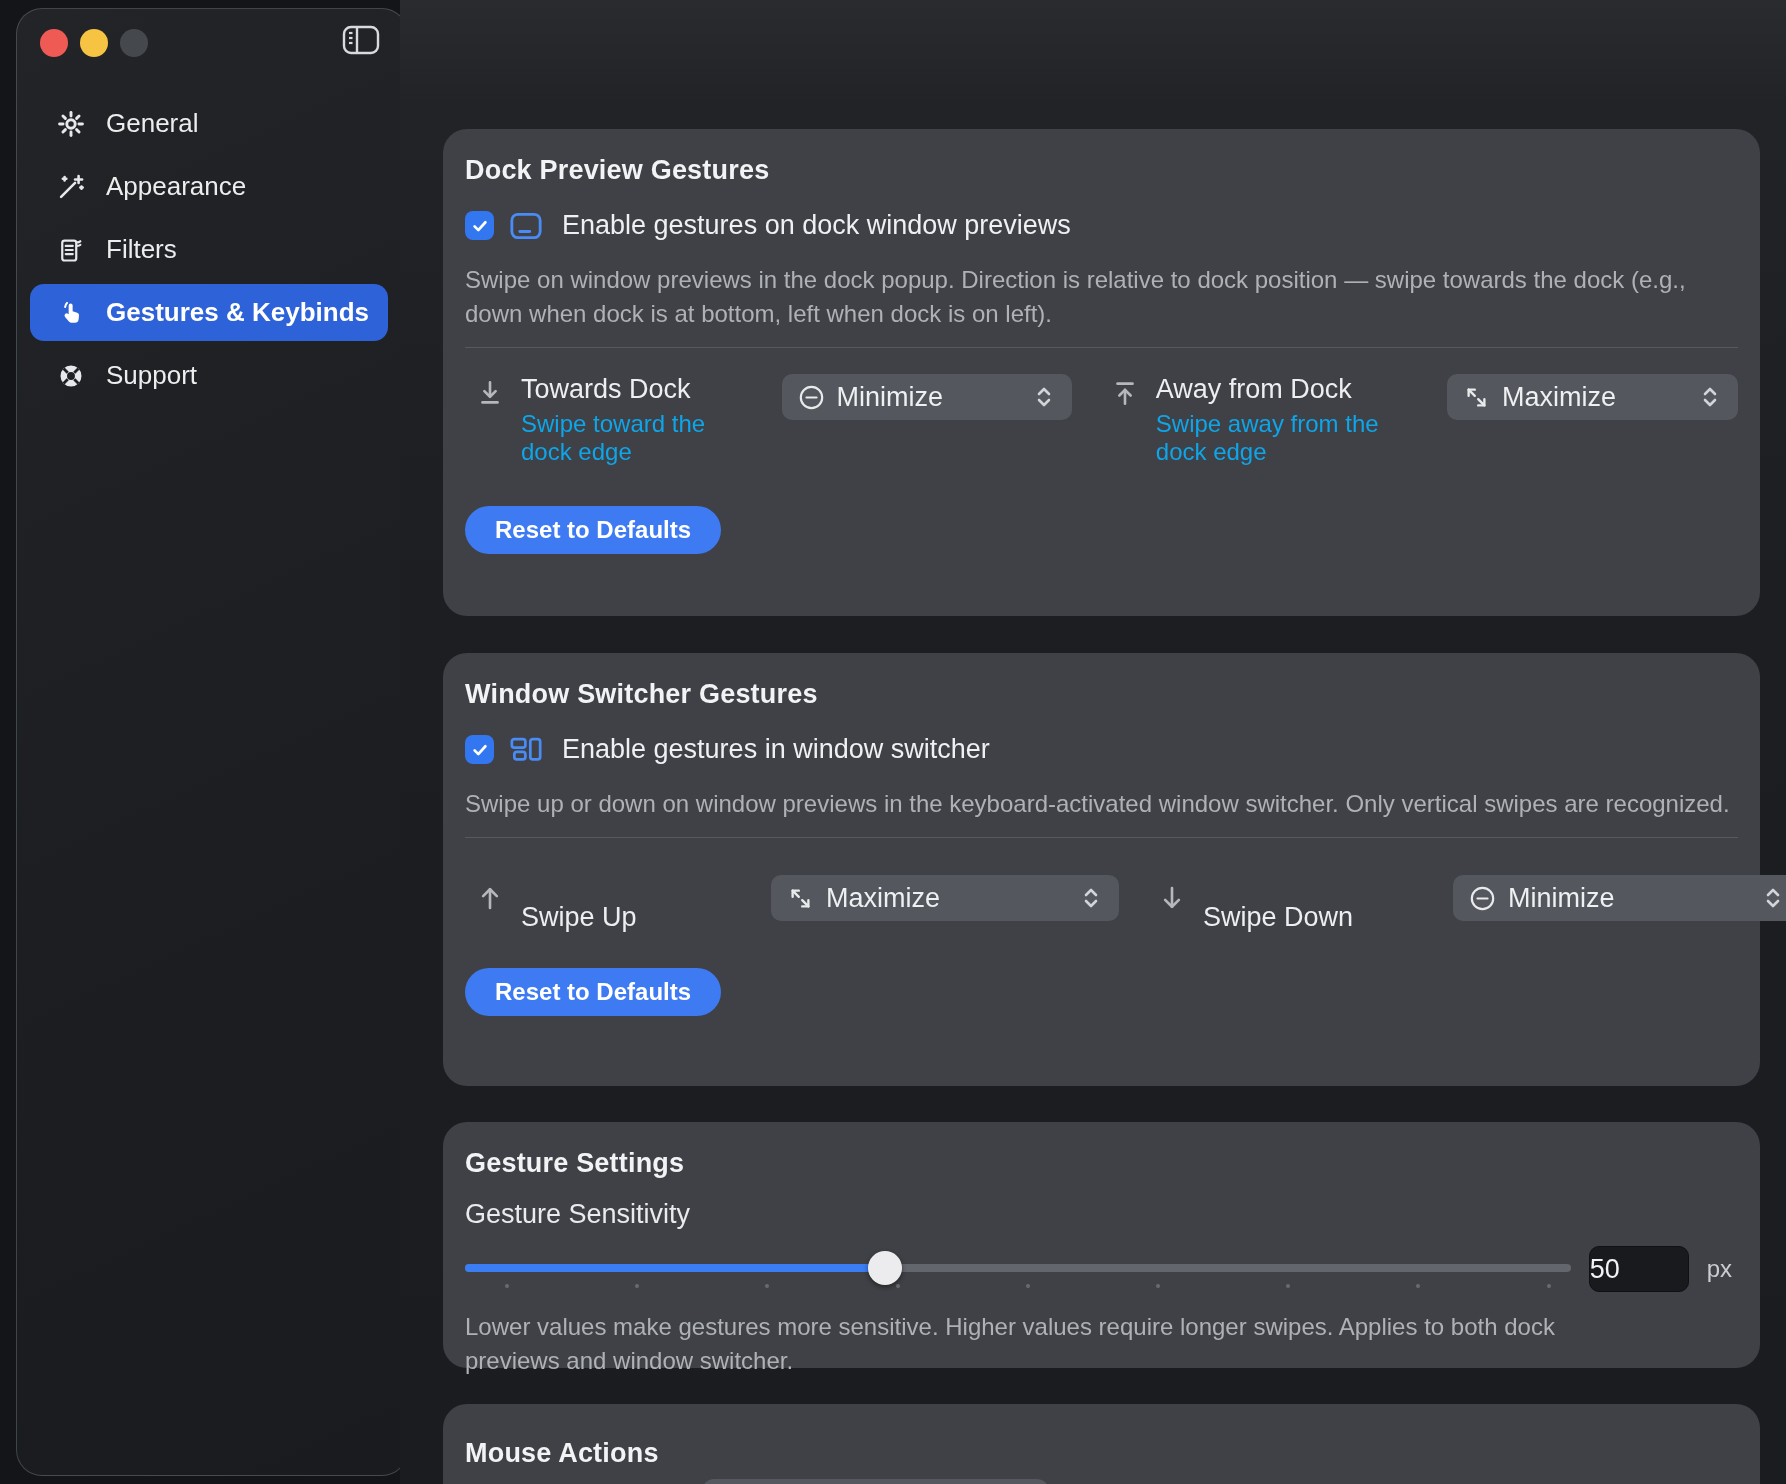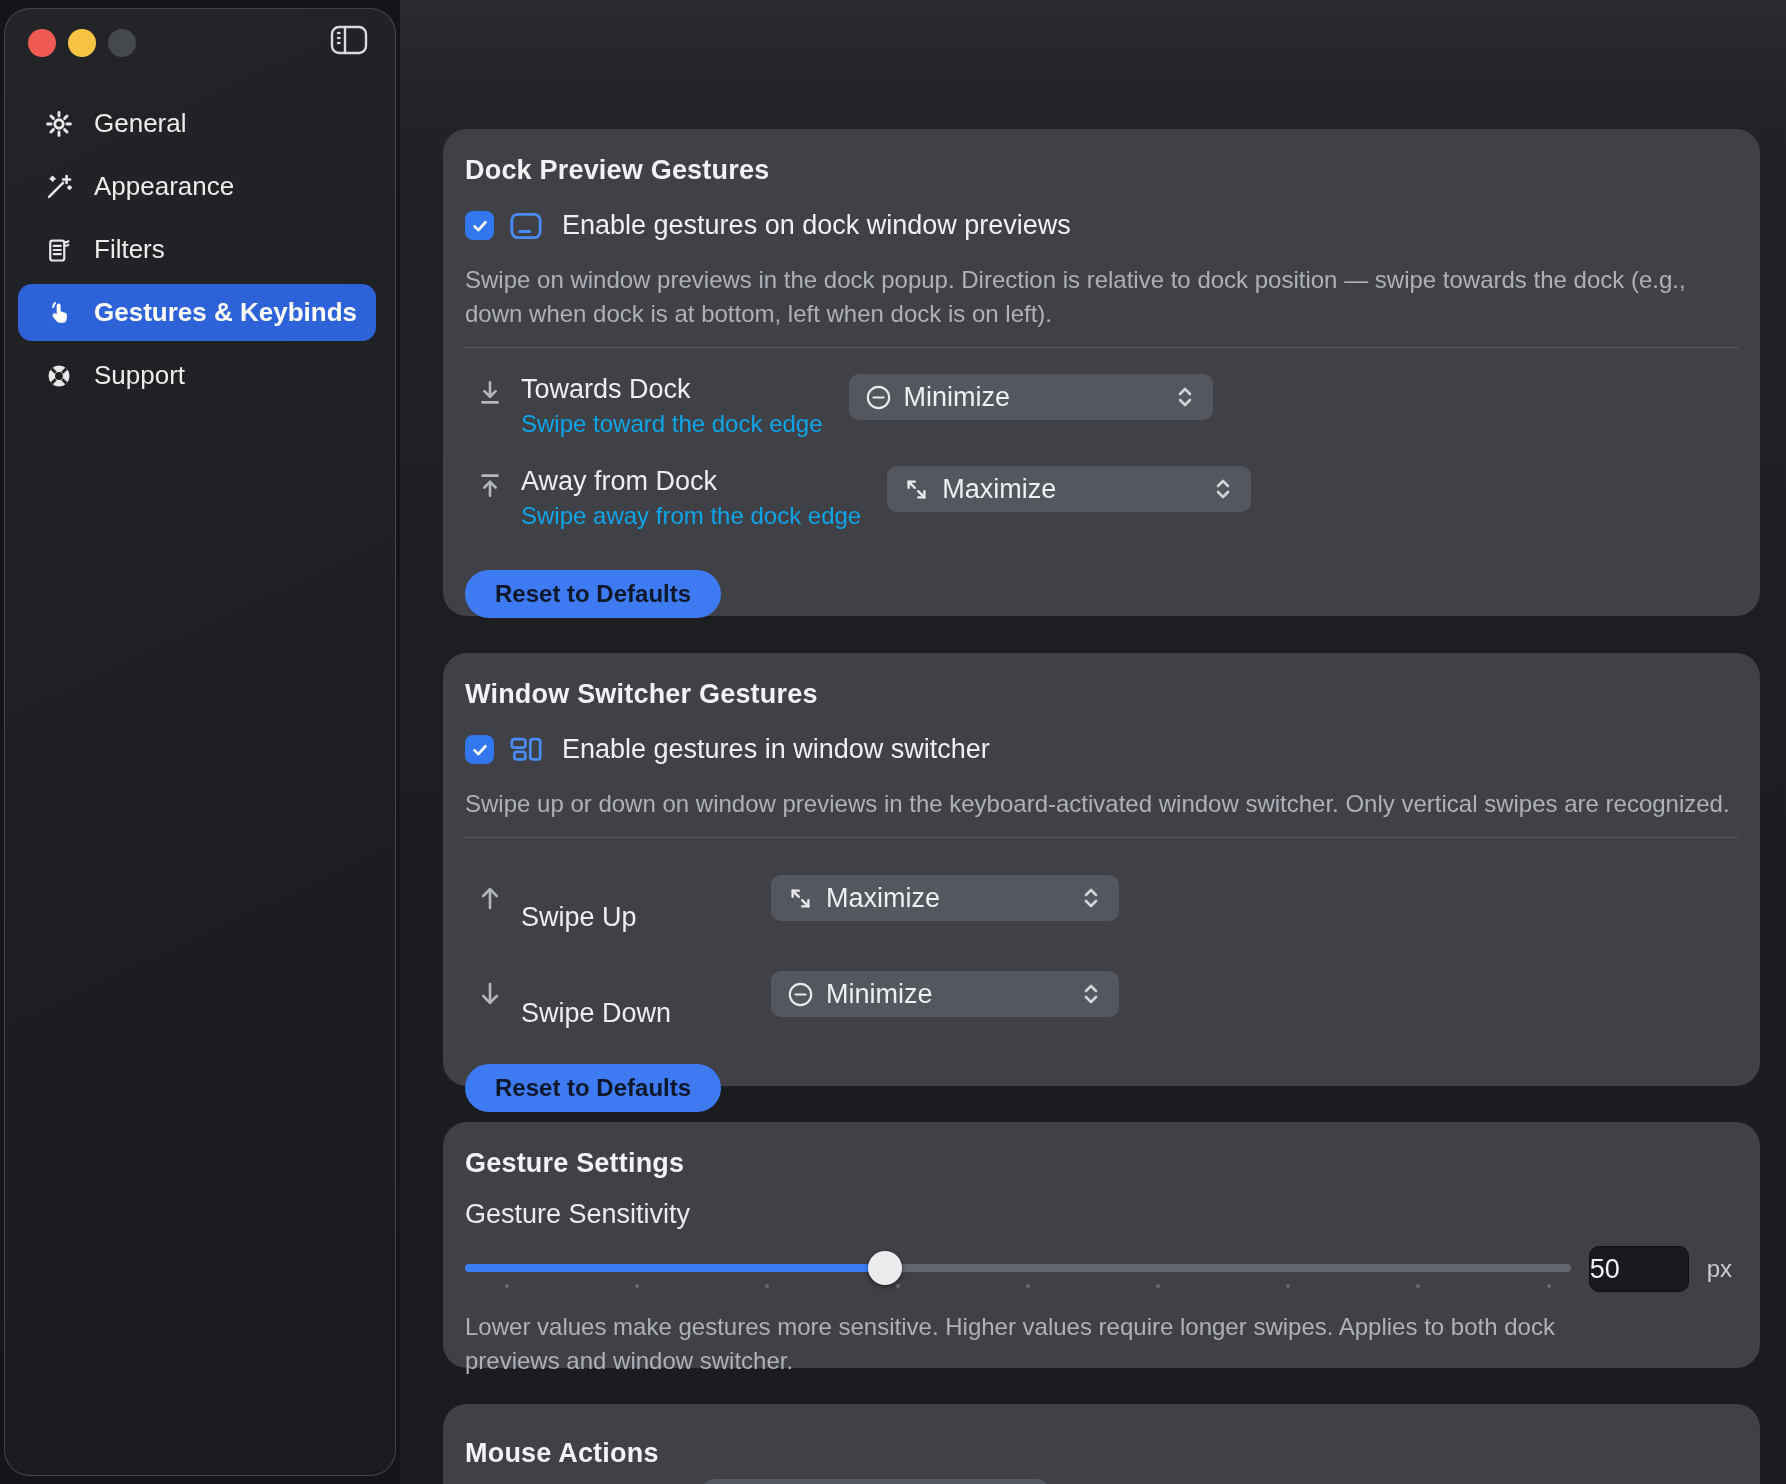--- a/index.html
+++ b/index.html
@@ -37,21 +37,21 @@
   }
   .check-label { font-size:27px; color:#eef0f2; margin-left:4px; }
   .blue-ic { color:#4a8cf5; display:flex; flex:none; }
 
   .desc { font-size:24px; line-height:34px; color:#aeb1b7; margin-top:22px; }
   .desc.w1 { max-width:1240px; }
   .desc.w2 { max-width:1130px; }
 
   .divider { height:1px; background:rgba(255,255,255,0.13); margin-top:16px; }
 
-  .rows { margin-top:26px; display:flex; flex-direction:column; gap:28px; }
+  .rows { margin-top:26px; display:flex; flex-direction:row; gap:28px; }
   .g-row { display:flex; align-items:flex-start; }
   .g-row.center { align-items:center; }
   .row-ic { color:#b4b7bc; margin:4px 0 0 10px; display:flex; flex:none; }
   .g-row.center .row-ic { margin-top:0; }
   .row-text { margin-left:16px; }
   .row-label { font-size:27px; color:#eceef0; line-height:30px; }
   .row-sub { font-size:24px; color:#0ea5e9; margin-top:6px; }
   .fixed-label { width:250px;margin-top:38px; }
 
   .dd {
@@ -59,21 +59,21 @@
     background:#54575d; border-radius:10px;
     display:flex; align-items:center; padding:0 16px; gap:12px;
     cursor:default;
   }
   .dd .dd-ic { color:#e8eaec; display:flex; flex:none; }
   .dd .dd-label { font-size:27px; color:#eef0f2; }
   .dd .chev { margin-left:auto; color:#d2d4d8; display:flex; }
 
   .reset-btn {
     margin-top:40px; height:48px; padding:0 30px; border:none; border-radius:24px;
-    background:#3e7bf2; color:#0f172a; font-size:24px; font-weight:700;
+    background:#3e7bf2; color:#ffffff; font-size:24px; font-weight:700;
     font-family:inherit; display:inline-flex; align-items:center; cursor:default;
   }
   #card-switch .reset-btn { margin-top:36px; }
 
   
   .sens-label { font-size:27px; color:#e9ebed; margin-top:20px; }
   .slider-row { display:flex; align-items:center; gap:18px; margin-top:14px; }
   .slider-wrap { flex:1; position:relative; height:50px; }
   .track, .fill { position:absolute; top:20px; height:8px; border-radius:4px; }
   .track { left:0; right:0; background:#63666c; }
@@ -92,21 +92,21 @@
   .unit { font-size:24px; color:#c9ccd1; flex:none; margin-right:6px; }
 
   
   .partial-control {
     margin-top:10px; margin-left:237px; width:347px; height:60px;
     background:#55585e; border-radius:12px;
   }
 
   
   .sidebar {
-    position:absolute; left:4px; top:8px; width:392px; height:1468px;
+    position:absolute; left:16px; top:8px; width:392px; height:1468px;
     border-radius:26px;
     background:linear-gradient(155deg,#232428 0%, #1c1e21 55%, #191b1e 100%);
     border:1px solid rgba(140,155,168,.33);
   }
   .traffic { position:absolute; top:20px; left:23px; display:flex; gap:12px; }
   .light { width:28px; height:28px; border-radius:50%; cursor:default; }
   .light.red { background:#f05a55; }
   .light.yellow { background:#f6c343; }
   .light.gray { background:#45484d; }
 

